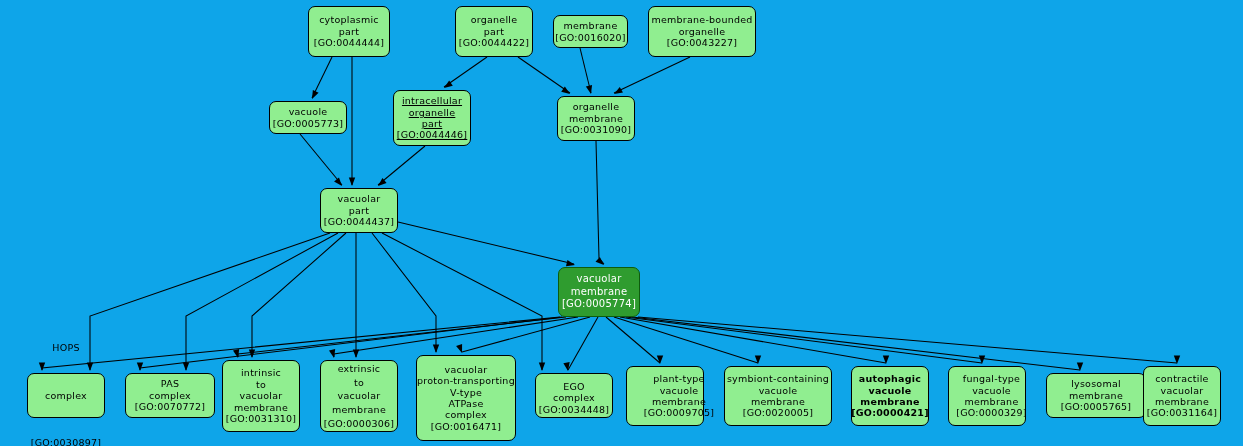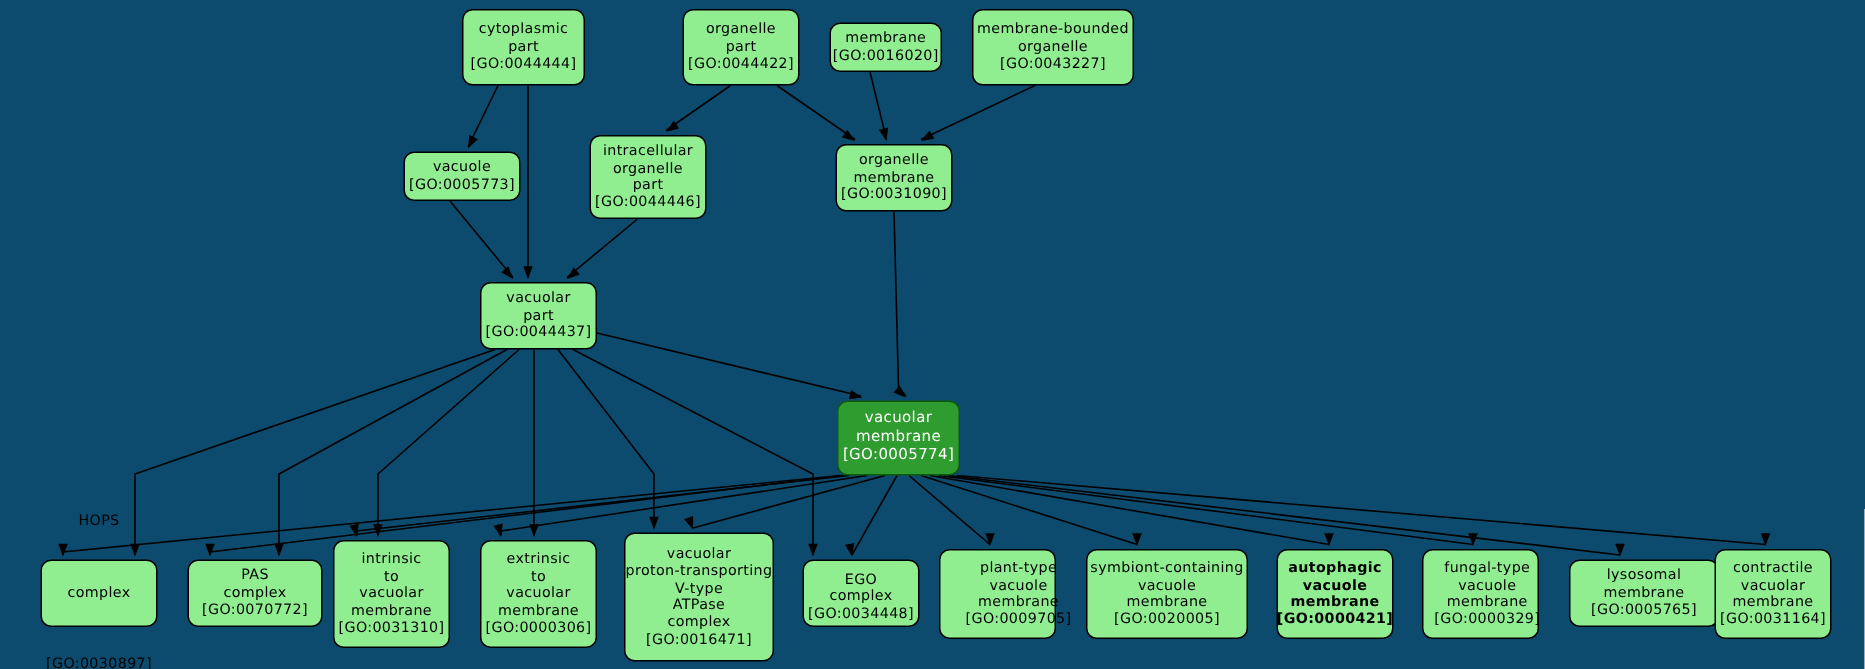--- a/index.html
+++ b/index.html
@@ -4,21 +4,21 @@
 <style>
   html, body {
     margin: 0;
     padding: 0;
     background: #ffffff;
   }
   #canvas {
     position: relative;
     width: 1243px;
     height: 446px;
-    background: #0c4a6e;
+    background: #0ea5e9;
     font-family: "DejaVu Sans", sans-serif;
     overflow: hidden;
   }
   svg.edges {
     position: absolute;
     left: 0;
     top: 0;
     width: 1243px;
     height: 446px;
   }
@@ -139,21 +139,21 @@
       </div>
       <div class="node" title="membrane-bounded organelle GO:0043227" style="left: 648px; top: 6px; width: 108px; height: 51px;">
         <span class="ln">membrane-bounded</span>
         <span class="ln">organelle</span>
         <span class="ln">[GO:0043227]</span>
       </div>
       <div class="node" title="vacuole GO:0005773" style="left: 269px; top: 101px; width: 78px; height: 33px;">
         <span class="ln">vacuole</span>
         <span class="ln">[GO:0005773]</span>
       </div>
-      <div class="node" title="intracellular organelle part GO:0044446" style="left: 393px; top: 90px; width: 78px; height: 56px;">
+      <div class="node" title="intracellular organelle part GO:0044446" style="left: 393px; top: 90px; width: 78px; height: 56px; text-decoration: underline;">
         <span class="ln">intracellular</span>
         <span class="ln">organelle</span>
         <span class="ln">part</span>
         <span class="ln">[GO:0044446]</span>
       </div>
       <div class="node" title="organelle membrane GO:0031090" style="left: 557px; top: 96px; width: 78px; height: 45px;">
         <span class="ln">organelle</span>
         <span class="ln">membrane</span>
         <span class="ln">[GO:0031090]</span>
       </div>
@@ -177,21 +177,21 @@
         <span class="ln">complex</span>
         <span class="ln">[GO:0070772]</span>
       </div>
       <div class="node" title="intrinsic to vacuolar membrane GO:0031310" style="left: 222px; top: 360px; width: 78px; height: 72px;">
         <span class="ln">intrinsic</span>
         <span class="ln">to</span>
         <span class="ln">vacuolar</span>
         <span class="ln">membrane</span>
         <span class="ln">[GO:0031310]</span>
       </div>
-      <div class="node" title="extrinsic to vacuolar membrane GO:0000306" style="left: 320px; top: 360px; width: 78px; height: 72px;">
+      <div class="node" title="extrinsic to vacuolar membrane GO:0000306" style="left: 320px; top: 360px; width: 78px; height: 72px; justify-content: space-between;">
         <span class="ln">extrinsic</span>
         <span class="ln">to</span>
         <span class="ln">vacuolar</span>
         <span class="ln">membrane</span>
         <span class="ln">[GO:0000306]</span>
       </div>
       <div class="node" title="vacuolar proton-transporting V-type ATPase complex GO:0016471" style="left: 416px; top: 355px; width: 100px; height: 86px;">
         <span class="ln">vacuolar</span>
         <span class="ln">proton-transporting</span>
         <span class="ln">V-type</span>

